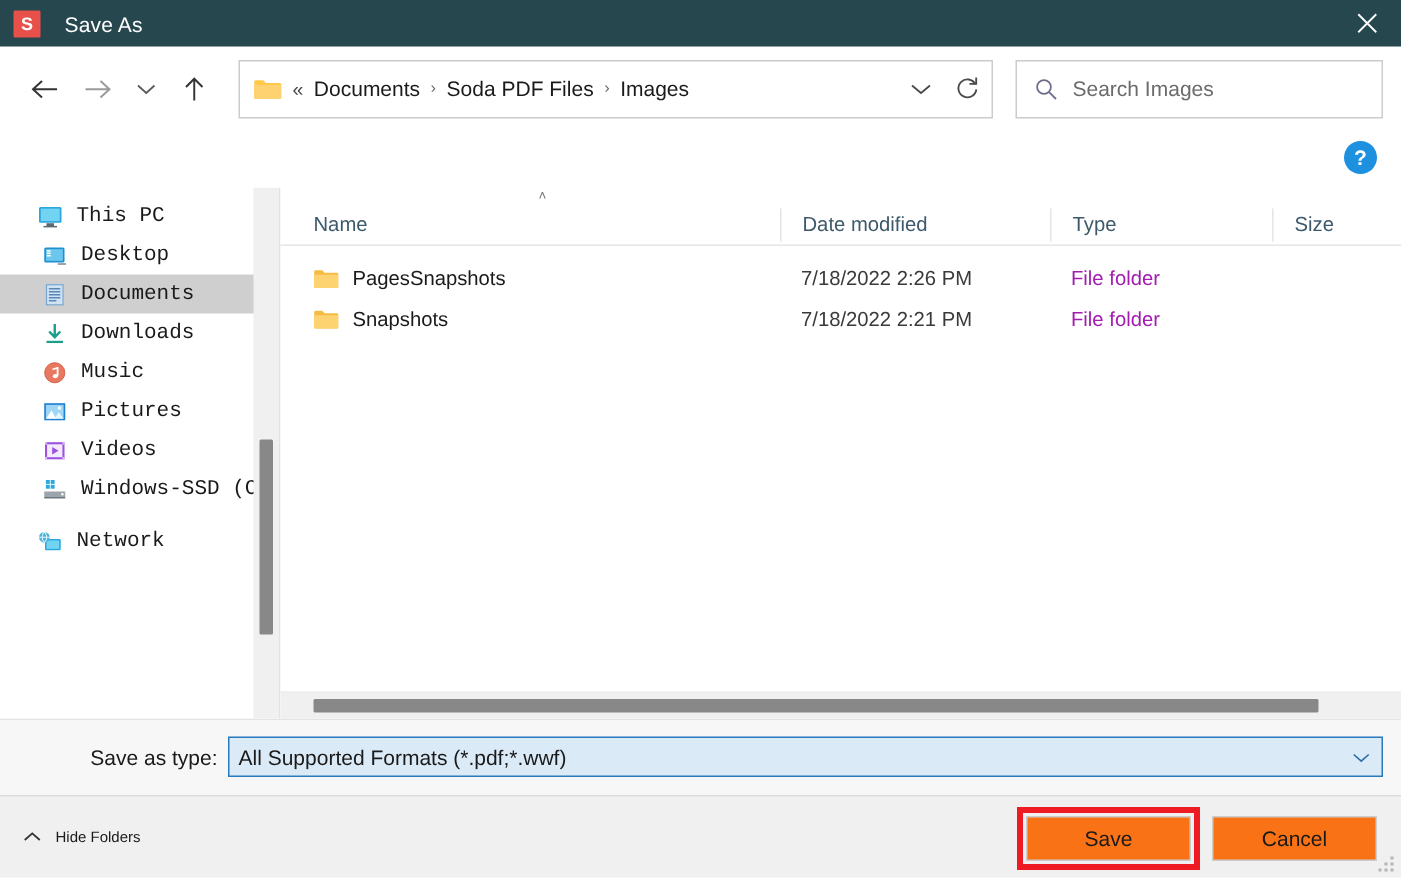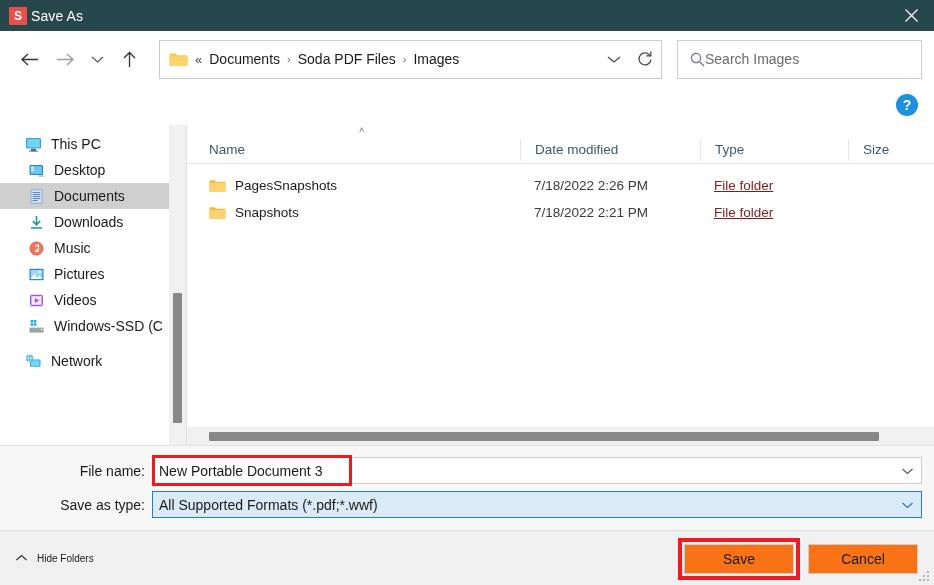--- a/index.html
+++ b/index.html
@@ -43,21 +43,21 @@
     color: #ffffff;
     font-size: 12px;
     font-weight: bold;
     display: flex;
     align-items: center;
     justify-content: center;
     border-radius: 1px;
     line-height: 1;
   }
   .title-text {
-    margin-left: 4px;
+    margin-left: 16px;
     color: #ffffff;
     font-size: 14px;
     letter-spacing: .1px;
   }
   .close-btn {
     position: absolute;
     right: 0;
     top: 0;
     width: 46px;
     height: 31px;
@@ -165,21 +165,21 @@
     flex: 0 0 auto;
   }
   .search-icon {
     margin-left: 12px;
     color: #6d6d8a;
     flex: 0 0 auto;
     display: flex;
     align-items: center;
   }
   .search-ph {
-    margin-left: 0;
+    margin-left: 10px;
     color: #6b6b6b;
     font-size: 14px;
   }
 
   
   .helprow {
     height: 38px;
     background: #ffffff;
     position: relative;
     flex: 0 0 auto;
@@ -231,21 +231,21 @@
   .side-item.selected { background: #cfcfcf; }
   .side-ico {
     width: 17px;
     height: 17px;
     margin-right: 9px;
     flex: 0 0 auto;
     display: flex;
     align-items: center;
     justify-content: center;
   }
-  .side-label { overflow: hidden; }
+  .side-label { overflow: hidden; font-family: Liberation Mono, monospace; }
   .side-gap { height: 9px; }
 
   .sb-vert {
     position: absolute;
     right: 4px;
     top: 168px;
     width: 9px;
     height: 130px;
     background: #888888;
     border-radius: 1px;
@@ -330,21 +330,21 @@
   }
   .cell.name {
     width: 333px;
     flex: 0 0 auto;
     padding-left: 22px;
     display: flex;
     align-items: center;
     color: #1a1a1a;
   }
   .cell.date { width: 180px; flex:0 0 auto; color: #3a3a3a; }
-  .cell.type { width: 148px; flex:0 0 auto; color: #7f1d1d; text-decoration: underline; }
+  .cell.type { width: 148px; flex:0 0 auto; color: #a21caf; }
   .cell.size { width: 60px; flex:0 0 auto; color: #3a3a3a; }
   .folder-ico { margin-right: 9px; display: flex; align-items: center; flex:0 0 auto;}
 
   .hscroll-track {
     height: 17px;
     background: #f0f0f0;
     flex: 0 0 auto;
     position: relative;
     border-top: 1px solid #ededed;
   }
@@ -740,32 +740,20 @@
         </div>
       </div>
 
       <div class="hscroll-track">
         <div class="hscroll-thumb"></div>
       </div>
     </div>
   </div>
 
   <div class="formarea">
-    <div class="formrow">
-      <div class="form-label">File name:</div>
-      <div class="combo">
-        <span class="combo-value">New Portable Document 3</span>
-        <span class="combo-arrow">
-          <svg width="13" height="8" viewBox="0 0 13 8" aria-hidden="true">
-            <path d="M1.5 2 L6.5 6.4 L11.5 2" stroke="#555555" stroke-width="1.1" fill="none"></path>
-          </svg>
-        </span>
-      </div>
-      <div class="annot annot-filename"></div>
-    </div>
 
     <div class="formrow">
       <div class="form-label">Save as type:</div>
       <div class="combo focused">
         <span class="combo-value">All Supported Formats (*.pdf;*.wwf)</span>
         <span class="combo-arrow">
           <svg width="13" height="8" viewBox="0 0 13 8" aria-hidden="true">
             <path d="M1.5 2 L6.5 6.4 L11.5 2" stroke="#2a6ea8" stroke-width="1.1" fill="none"></path>
           </svg>
         </span>

